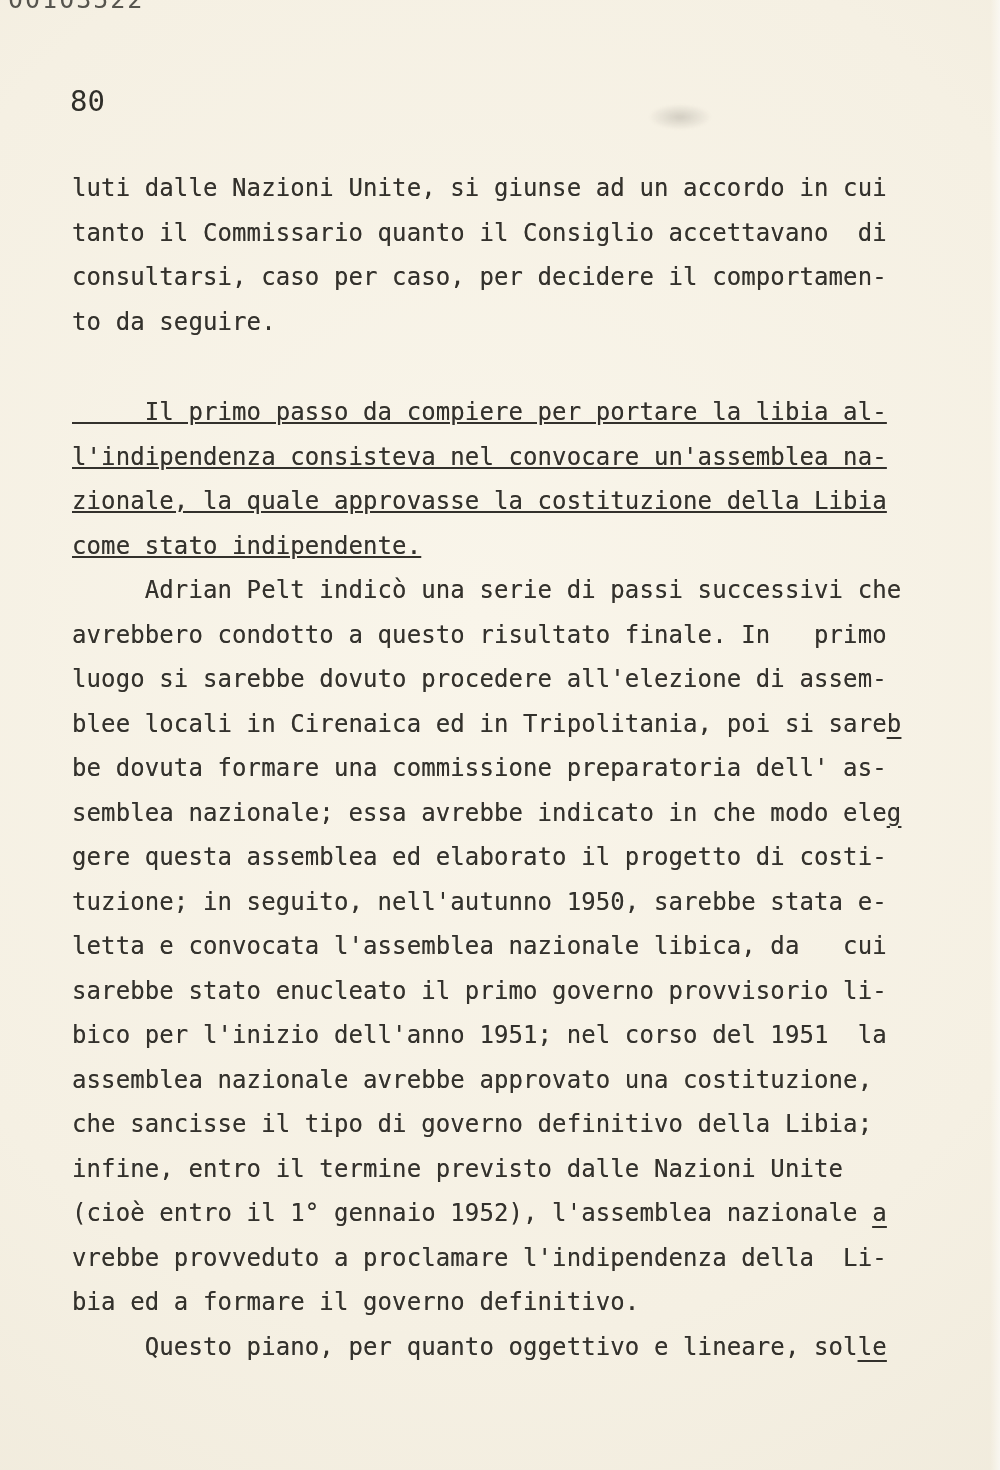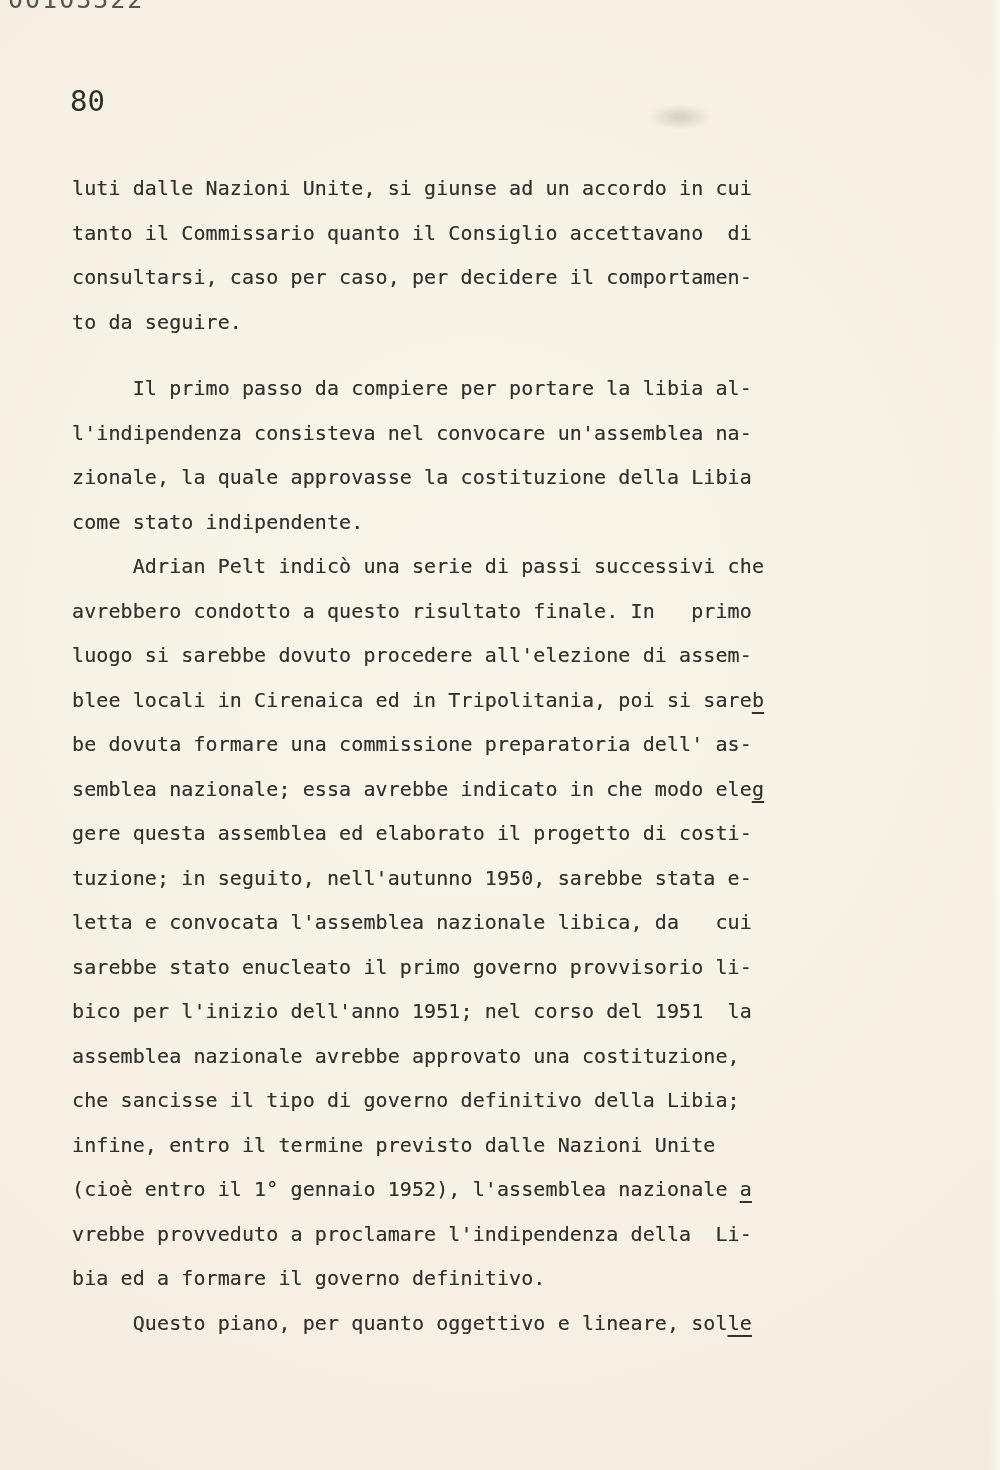--- a/index.html
+++ b/index.html
@@ -45,29 +45,30 @@
     height: 26px;
     border-radius: 50%;
     background: radial-gradient(ellipse at center, rgba(120,115,105,0.28) 0%, rgba(120,115,105,0.0) 70%);
     filter: blur(1px);
   }
   .text-block {
     position: absolute;
     top: 166px;
     left: 72px;
     right: 40px;
-    font-size: 20px;
+    font-size: 24px;
     line-height: 44.5px;
     letter-spacing: 0.1px;
     color: #33312c;
     white-space: pre;
     text-shadow: 0 0 0.4px rgba(51,49,44,0.55);
   }
   .paragraph.gap-before {
-    margin-top: 22px;
+    margin-top: 46px;
+    text-decoration: underline;
   }
   .line {
     height: 44.5px;
   }
   .u {
     text-decoration: underline;
     text-decoration-thickness: 2px;
     text-underline-offset: 5px;
   }
   .edge-shade {

